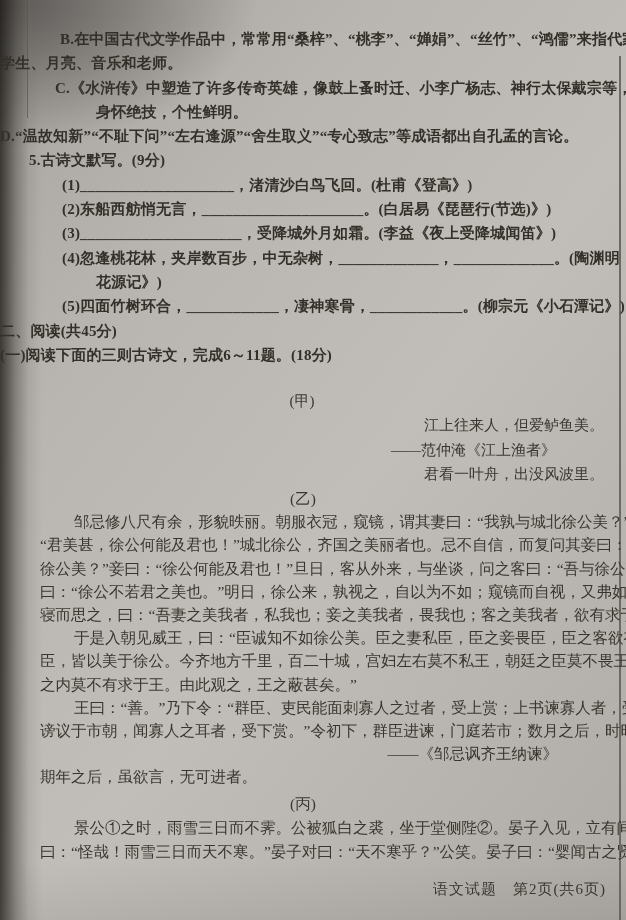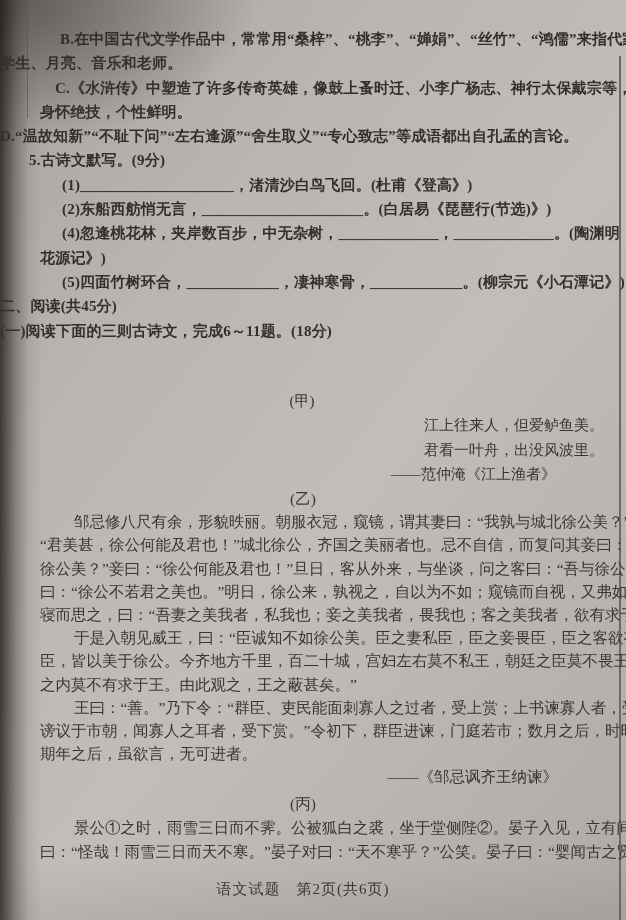--- a/index.html
+++ b/index.html
@@ -21,35 +21,35 @@
   .edge-right-line{position:absolute;left:619px;top:56px;bottom:0;width:2px;background:#6e6a63;}
   .bottom-tone{position:absolute;left:0;right:0;bottom:0;height:60px;
     background:linear-gradient(to bottom,rgba(0,0,0,0),rgba(90,87,81,.12));}
 
   .ln{white-space:nowrap;}
   
   .top-block{position:absolute;top:27px;left:0;width:622px;font-size:15px;font-weight:bold;
     line-height:24.3px;letter-spacing:.2px;color:#332f29;}
   .ml33{}.ml40{margin-left:29px}.ml52{}
   .ml55{margin-left:55px}.ml60{margin-left:60px}.ml62{margin-left:62px}
-  .ml82{margin-left:40px}.ml85{}
+  .ml82{margin-left:96px}.ml85{}
 
   
   .mid-block{position:absolute;top:389px;left:0;width:604px;font-size:15px;line-height:24.4px;color:#3a362f;}
   .center{text-align:center;}
   .poem{margin-left:215px;text-align:right;}
   .attr{text-align:right;padding-right:48px;}
 
   
   .yi-block{position:absolute;top:487px;left:0;width:606px;font-size:15.5px;line-height:23.2px;color:#3a362f;}
   .bing-block{position:absolute;top:792px;left:0;width:606px;font-size:15.5px;line-height:24px;color:#3a362f;}
   .p-first{margin-left:74px;}
   .p-cont{margin-left:40px;}
 
-  .footer-line{position:absolute;top:880px;left:0;width:606px;text-align:center;
+  .footer-line{position:absolute;top:880px;left:0;width:606px;text-align:right;
     font-size:15px;color:#3a362f;letter-spacing:1px;}
 </style>
 </head>
 <body>
 
 <div class="page">
 
   <div class="corner-shadow"></div>
   <div class="edge-left"></div>
   <div class="crease"></div>
@@ -58,48 +58,49 @@
 
   <div class="top-block">
     <div class="ln ml60">B.在中国古代文学作品中，常常用“桑梓”、“桃李”、“婵娟”、“丝竹”、“鸿儒”来指代家乡、</div>
     <div class="ln ml85">学生、月亮、音乐和老师。</div>
     <div class="ln ml55">C.《水浒传》中塑造了许多传奇英雄，像鼓上蚤时迁、小李广杨志、神行太保戴宗等，个个</div>
     <div class="ln ml82">身怀绝技，个性鲜明。</div>
     <div class="ln ml52">D.“温故知新”“不耻下问”“左右逢源”“舍生取义”“专心致志”等成语都出自孔孟的言论。</div>
     <div class="ln ml40">5.古诗文默写。(9分)</div>
     <div class="ln ml62">(1)____________________，渚清沙白鸟飞回。(杜甫《登高》)</div>
     <div class="ln ml62">(2)东船西舫悄无言，_____________________。(白居易《琵琶行(节选)》)</div>
+    <div class="ln ml62">(3)_____________________，受降城外月如霜。(李益《夜上受降城闻笛》)</div>
     <div class="ln ml62">(4)忽逢桃花林，夹岸数百步，中无杂树，_____________，_____________。(陶渊明《桃</div>
     <div class="ln ml82">花源记》)</div>
     <div class="ln ml62">(5)四面竹树环合，____________，凄神寒骨，____________。(柳宗元《小石潭记》)</div>
     <div class="ln ml33">二、阅读(共45分)</div>
     <div class="ln ml33">(一)阅读下面的三则古诗文，完成6～11题。(18分)</div>
   </div>
 
   <div class="mid-block">
     <div class="ln center">(甲)</div>
     <div class="ln poem">江上往来人，但爱鲈鱼美。</div>
+    <div class="ln attr">——范仲淹《江上渔者》</div>
     <div class="ln poem">君看一叶舟，出没风波里。</div>
-    <div class="ln attr">——范仲淹《江上渔者》</div>
   </div>
 
   <div class="yi-block">
     <div class="ln center">(乙)</div>
     <div class="ln p-first">邹忌修八尺有余，形貌昳丽。朝服衣冠，窥镜，谓其妻曰：“我孰与城北徐公美？”其妻曰：</div>
     <div class="ln p-cont">“君美甚，徐公何能及君也！”城北徐公，齐国之美丽者也。忌不自信，而复问其妾曰：“吾孰与</div>
     <div class="ln p-cont">徐公美？”妾曰：“徐公何能及君也！”旦日，客从外来，与坐谈，问之客曰：“吾与徐公孰美？”客</div>
     <div class="ln p-cont">曰：“徐公不若君之美也。”明日，徐公来，孰视之，自以为不如；窥镜而自视，又弗如远甚。暮，</div>
     <div class="ln p-cont">寝而思之，曰：“吾妻之美我者，私我也；妾之美我者，畏我也；客之美我者，欲有求于我也。”</div>
     <div class="ln p-first">于是入朝见威王，曰：“臣诚知不如徐公美。臣之妻私臣，臣之妾畏臣，臣之客欲有求于</div>
     <div class="ln p-cont">臣，皆以美于徐公。今齐地方千里，百二十城，宫妇左右莫不私王，朝廷之臣莫不畏王，四境</div>
     <div class="ln p-cont">之内莫不有求于王。由此观之，王之蔽甚矣。”</div>
     <div class="ln p-first">王曰：“善。”乃下令：“群臣、吏民能面刺寡人之过者，受上赏；上书谏寡人者，受中赏；能</div>
     <div class="ln p-cont">谤议于市朝，闻寡人之耳者，受下赏。”令初下，群臣进谏，门庭若市；数月之后，时时而间进；</div>
+    <div class="ln attr">——《邹忌讽齐王纳谏》</div>
     <div class="ln p-cont">期年之后，虽欲言，无可进者。</div>
-    <div class="ln attr">——《邹忌讽齐王纳谏》</div>
   </div>
 
   <div class="bing-block">
     <div class="ln center">(丙)</div>
     <div class="ln p-first">景公①之时，雨雪三日而不霁。公被狐白之裘，坐于堂侧陛②。晏子入见，立有间。公</div>
     <div class="ln p-cont">曰：“怪哉！雨雪三日而天不寒。”晏子对曰：“天不寒乎？”公笑。晏子曰：“婴闻古之贤君，饱</div>
   </div>
 
   <div class="footer-line">语文试题　第2页(共6页)</div>
 

